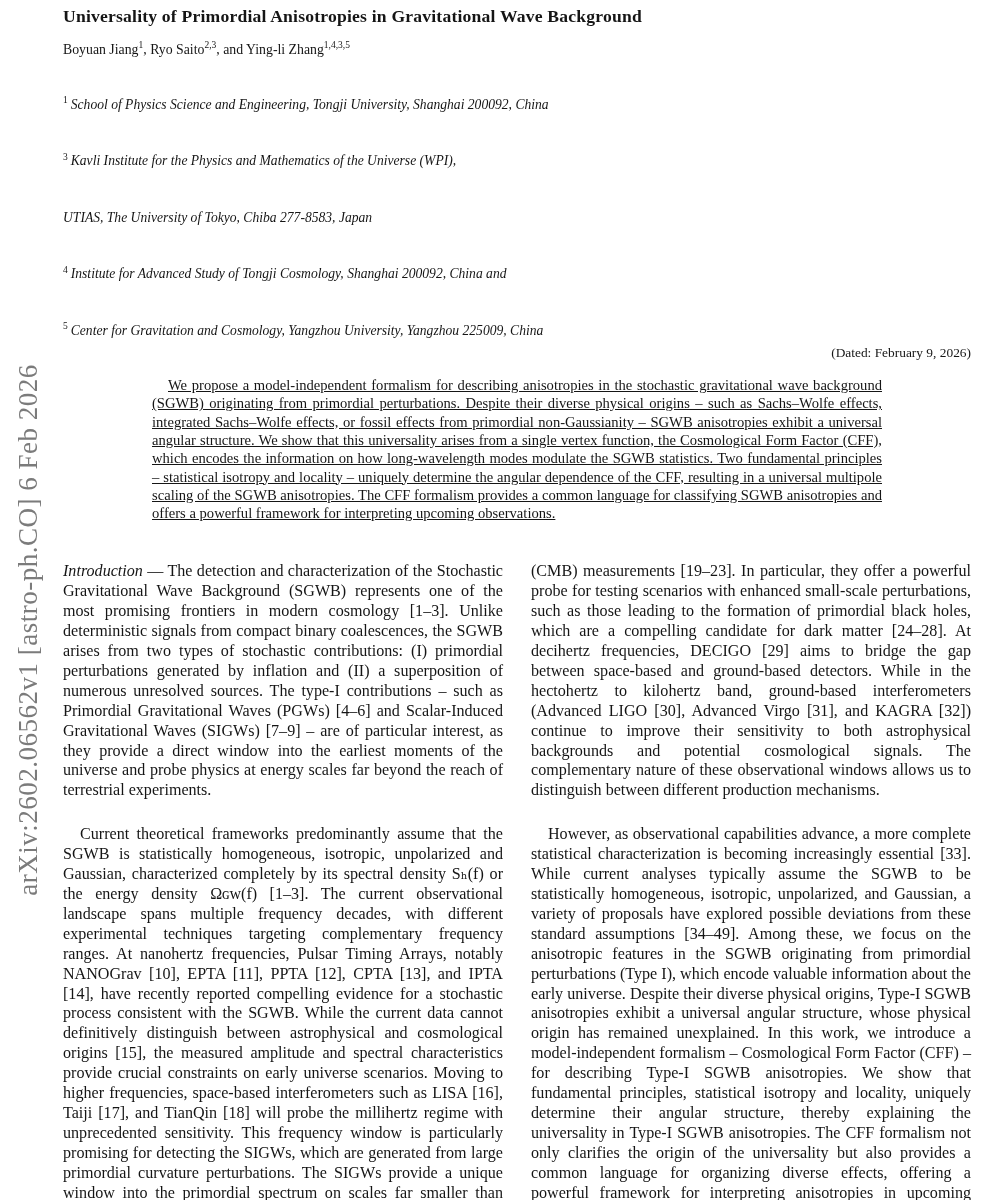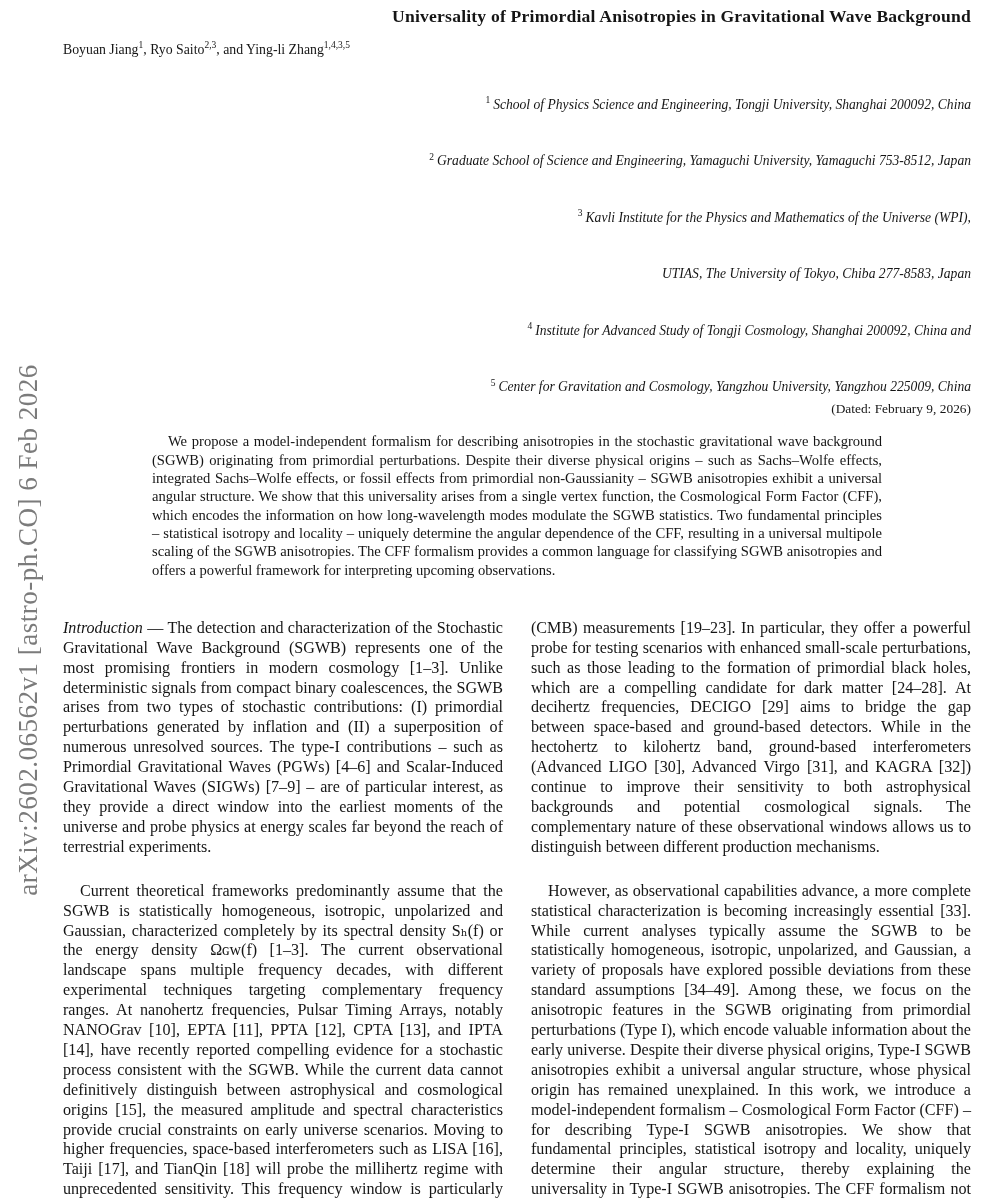--- a/index.html
+++ b/index.html
@@ -29,54 +29,55 @@
     white-space: nowrap;
   }
   .content {
     position: absolute;
     left: 63px;
     right: 14px;
     top: 0;
   }
   .title {
     margin: 6px 0 0 0;
-    text-align: right;
+    text-align: left;
     font-size: 17.6px;
     font-weight: bold;
     letter-spacing: 0.2px;
   }
   .authors {
     margin-top: 15px;
     text-align: left;
     font-size: 13.8px;
   }
   .authors sup, .affil sup {
     font-size: 9.5px;
     line-height: 0;
   }
   .affils { margin-top: 2px; }
   .affil {
-    text-align: right;
+    text-align: left;
     font-style: italic;
     font-size: 13.6px;
     line-height: 19.4px;
     margin-top: 37px;
   }
   .affil sup { font-style: normal; margin-right: 3px; }
   .dated {
     margin-top: 5px;
     text-align: right;
     font-size: 13.4px;
   }
   .abstract {
     width: 730px;
     margin: 15px auto 16px auto;
     text-align: justify;
     font-size: 14.6px;
     line-height: 18.3px;
+    text-decoration: underline;
   }
   .abstract p { margin: 0; text-indent: 16px; }
   .columns {
     display: flex;
     gap: 28px;
     margin-top: 39px;
     text-align: justify;
     font-size: 16.1px;
     line-height: 19.9px;
   }
@@ -93,21 +94,20 @@
   <div class="watermark">arXiv:2602.06562v1  [astro-ph.CO]  6 Feb 2026</div>
 
   <div class="content">
 
     <h1 class="title">Universality of Primordial Anisotropies in Gravitational Wave Background</h1>
 
     <div class="authors"><span>Boyuan Jiang</span><sup>1</sup><span>, </span><span>Ryo Saito</span><sup>2,3</sup><span>, </span><span>and Ying-li Zhang</span><sup>1,4,3,5</sup></div>
 
     <div class="affils">
       <div class="affil"><sup>1</sup><span>School of Physics Science and Engineering, Tongji University, Shanghai 200092, China</span></div>
-      <div class="affil"><sup>2</sup><span>Graduate School of Science and Engineering, Yamaguchi University, Yamaguchi 753-8512, Japan</span></div>
       <div class="affil"><sup>3</sup><span>Kavli Institute for the Physics and Mathematics of the Universe (WPI),</span></div>
       <div class="affil"><span>UTIAS, The University of Tokyo, Chiba 277-8583, Japan</span></div>
       <div class="affil"><sup>4</sup><span>Institute for Advanced Study of Tongji Cosmology, Shanghai 200092, China  and</span></div>
       <div class="affil"><sup>5</sup><span>Center for Gravitation and Cosmology, Yangzhou University, Yangzhou 225009, China</span></div>
     </div>
 
     <div class="dated">(Dated: February 9, 2026)</div>
 
     <section class="abstract">
       <p>We propose a model-independent formalism for describing anisotropies in the stochastic gravitational wave background (SGWB) originating from primordial perturbations. Despite their diverse physical origins – such as Sachs–Wolfe effects, integrated Sachs–Wolfe effects, or fossil effects from primordial non-Gaussianity – SGWB anisotropies exhibit a universal angular structure. We show that this universality arises from a single vertex function, the Cosmological Form Factor (CFF), which encodes the information on how long-wavelength modes modulate the SGWB statistics. Two fundamental principles – statistical isotropy and locality – uniquely determine the angular dependence of the CFF, resulting in a universal multipole scaling of the SGWB anisotropies. The CFF formalism provides a common language for classifying SGWB anisotropies and offers a powerful framework for interpreting upcoming observations.</p>

